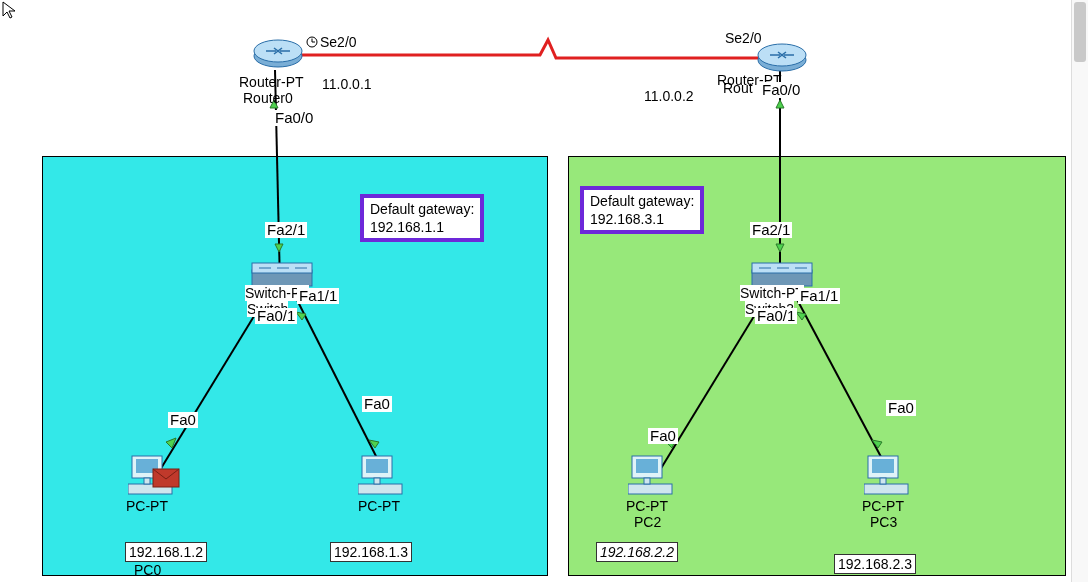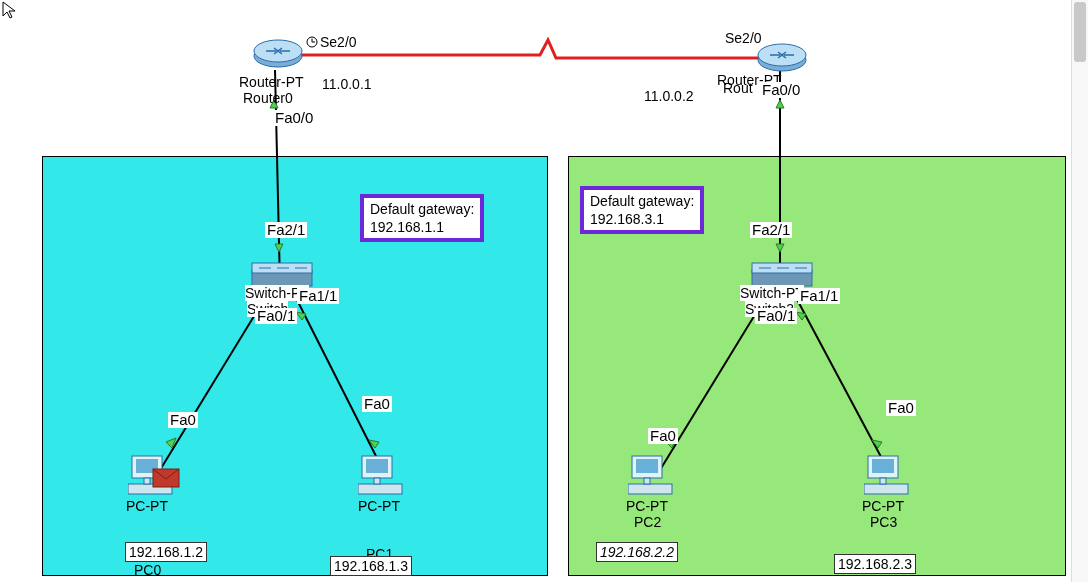--- a/index.html
+++ b/index.html
@@ -242,21 +242,21 @@
 
   <div class="small-label" style="left:362px; top:396px;">Fa0</div>
   <svg class="device" style="left:358px; top:454px;" width="48" height="42">
     <rect x="4" y="2" width="30" height="22" fill="#dff3f8" stroke="#2a6ea8"></rect>
     <rect x="8" y="5" width="22" height="14" fill="#68b0d8"></rect>
     <rect x="0" y="30" width="44" height="10" fill="#cfe6ee" stroke="#2a6ea8"></rect>
     <rect x="16" y="24" width="6" height="6" fill="#cfe6ee" stroke="#2a6ea8"></rect>
   </svg>
   <div class="plain-label" style="left:358px; top:498px;">PC-PT</div>
   <div class="plain-label" style="left:366px; top:514px;margin-top:32px;">PC1</div>
-  <div class="label" style="left:330px; top:556px;">192.168.1.3</div>
+  <div class="label" style="left:330px; top:542px;">192.168.1.3</div>
 
   <div class="small-label" style="left:648px; top:428px;">Fa0</div>
   <svg class="device" style="left:628px; top:454px;" width="48" height="42">
     <rect x="4" y="2" width="30" height="22" fill="#dff3f8" stroke="#2a6ea8"></rect>
     <rect x="8" y="5" width="22" height="14" fill="#68b0d8"></rect>
     <rect x="0" y="30" width="44" height="10" fill="#cfe6ee" stroke="#2a6ea8"></rect>
     <rect x="16" y="24" width="6" height="6" fill="#cfe6ee" stroke="#2a6ea8"></rect>
   </svg>
   <div class="plain-label" style="left:626px; top:498px;">PC-PT</div>
   <div class="plain-label" style="left:634px; top:514px;">PC2</div>

